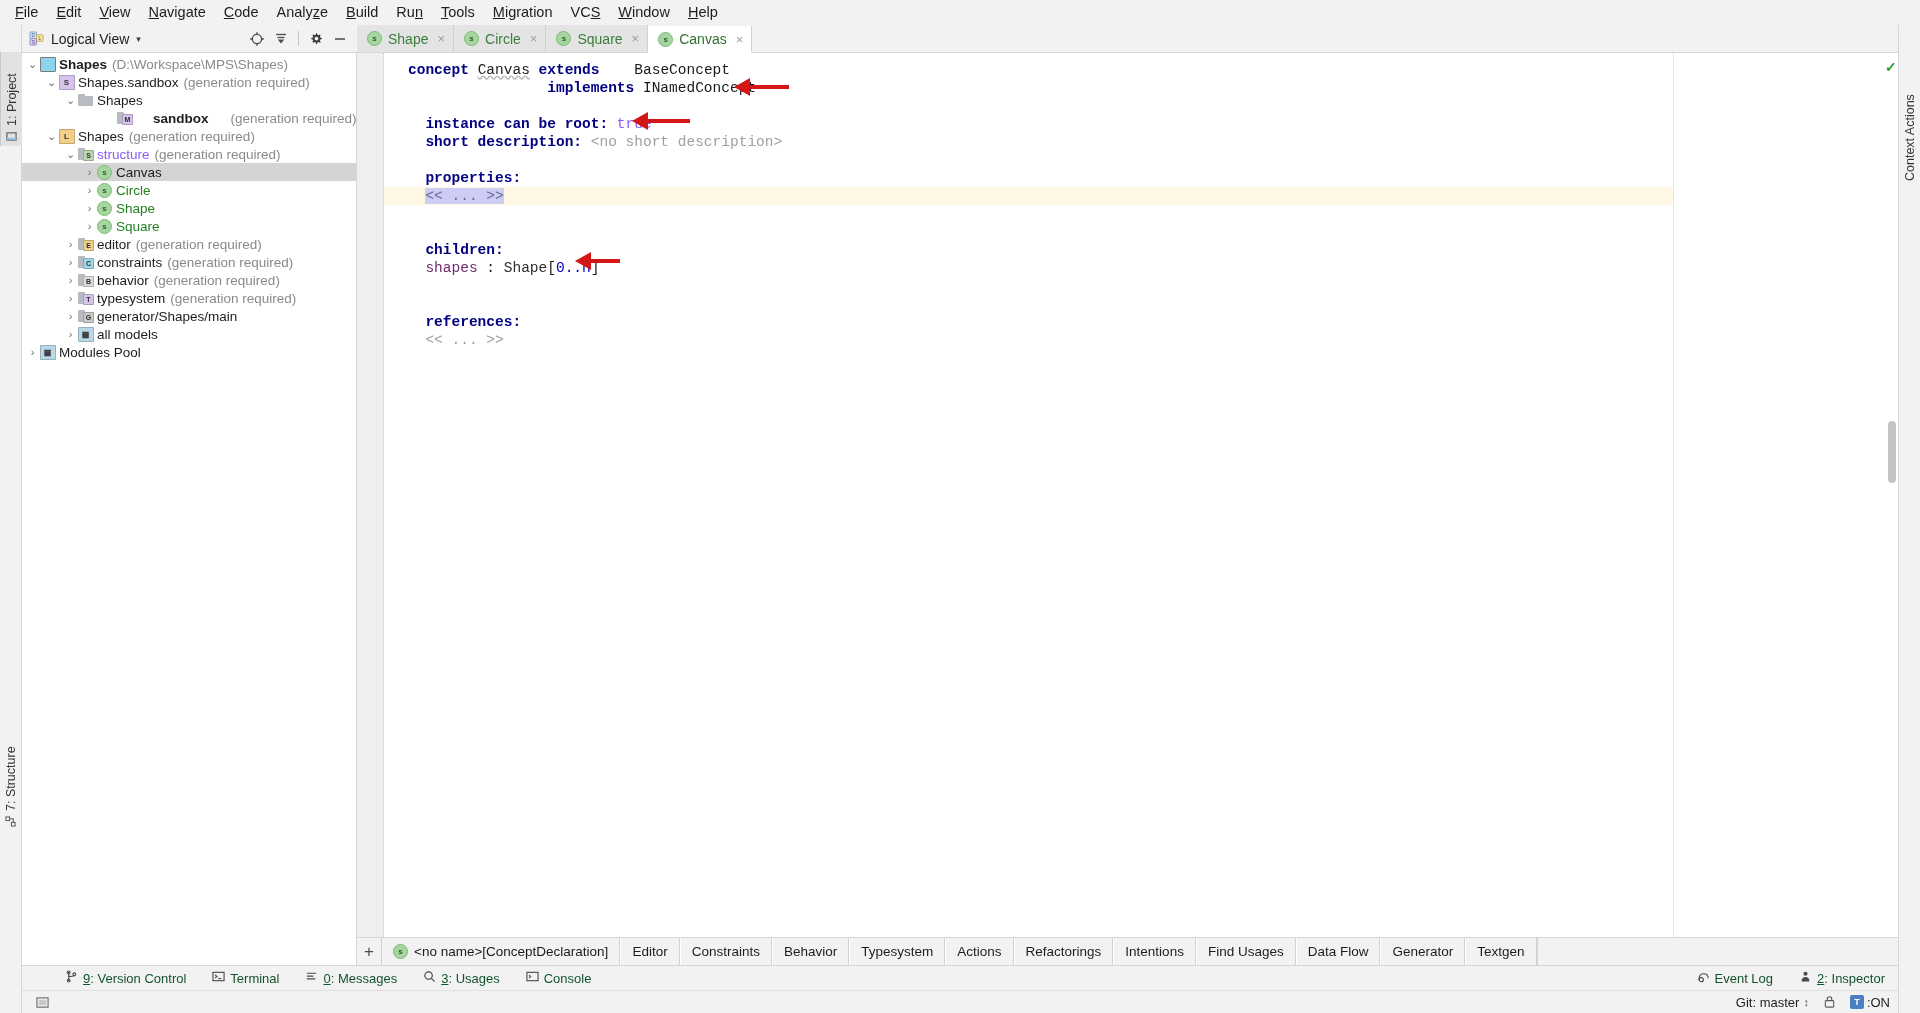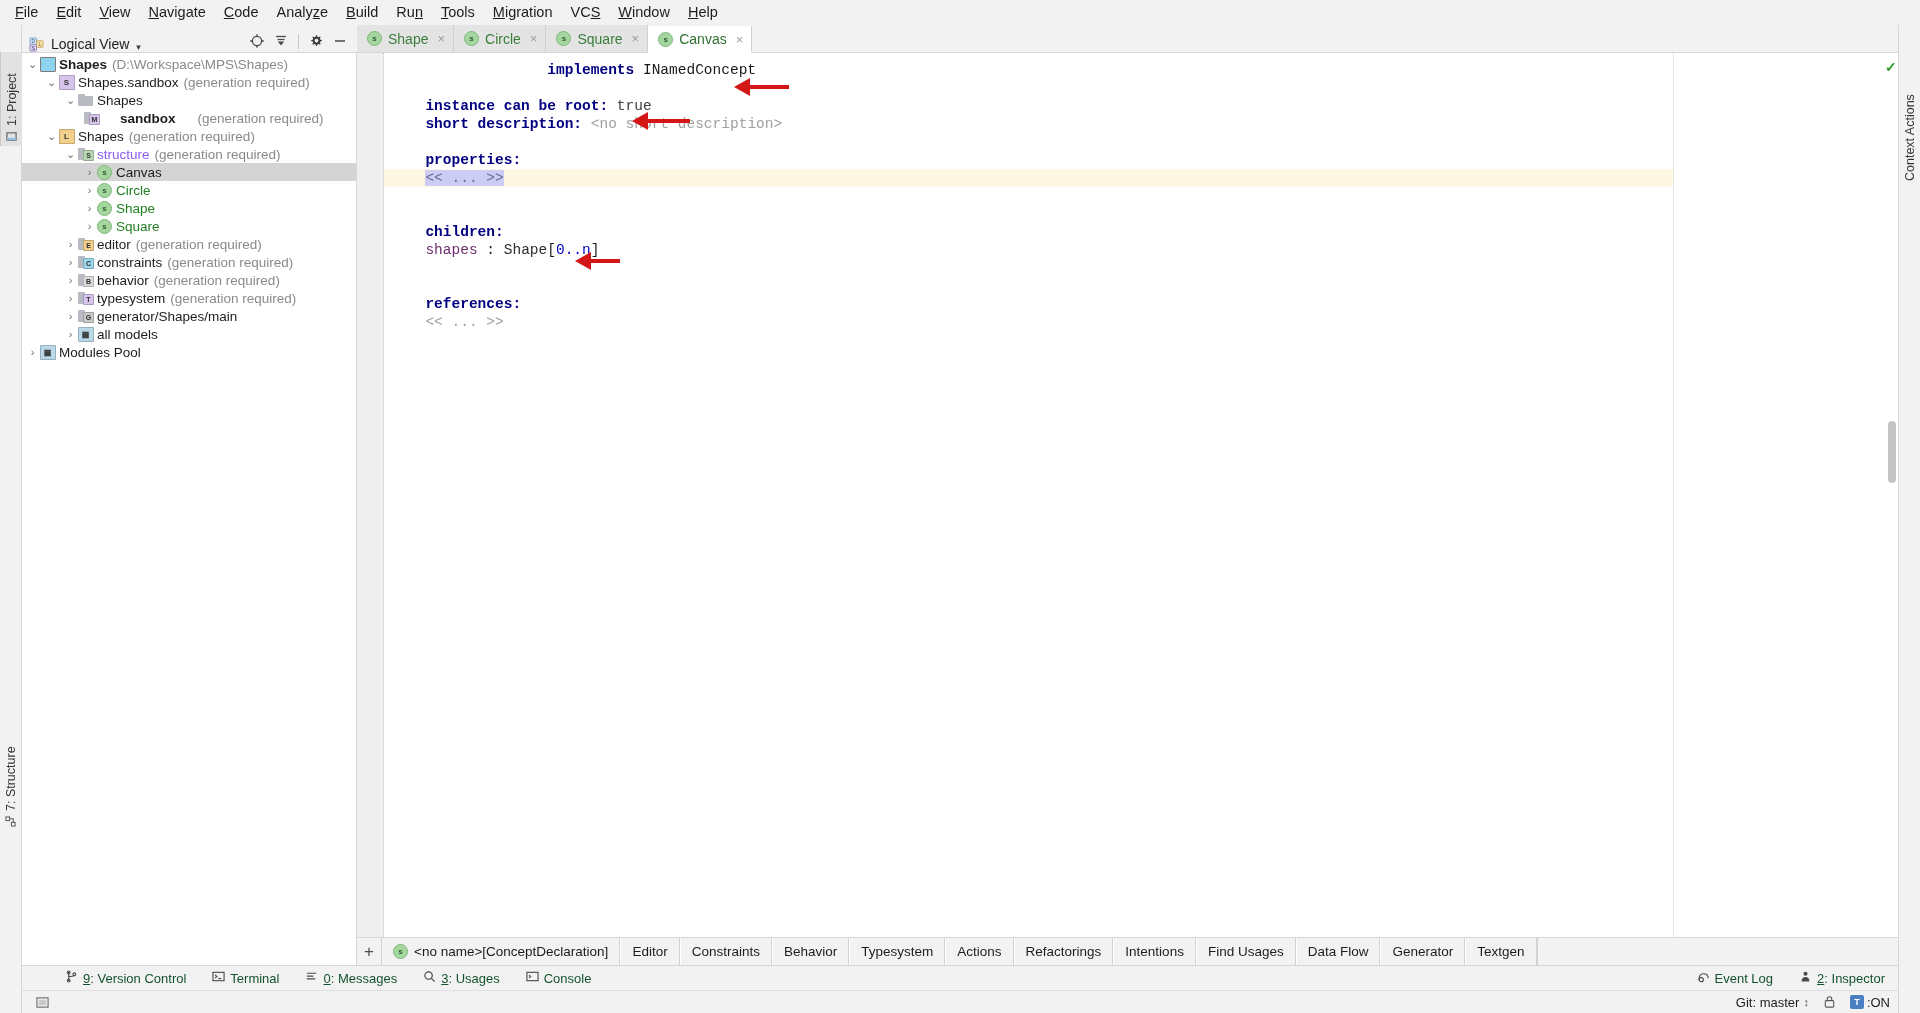--- a/index.html
+++ b/index.html
@@ -30,21 +30,21 @@
 
   
   .rightstripe{width:21px;background:#f2f2f2;border-left:1px solid #d6d6d6;position:relative;flex:none;}
   .vtab.context{top:27px;height:125px;}
 
   
   .center{flex:1 1 auto;display:flex;flex-direction:column;min-width:0;min-height:0;}
   .toprow{height:28px;display:flex;flex:none;background:#f2f2f2;}
 
   
-  .projhdr{width:335px;display:flex;align-items:flex-end;flex:none;background:#f2f2f2;border-bottom:1px solid #d6d6d6;padding-left:7px;box-sizing:border-box;}
+  .projhdr{width:335px;display:flex;align-items:center;flex:none;background:#f2f2f2;border-bottom:1px solid #d6d6d6;padding-left:7px;box-sizing:border-box;}
   .projhdr .title{font-size:14px;color:#1d1d1d;margin-left:7px;}
   .caret{font-size:9px;color:#3c3c3c;margin-left:7px;}
   .hdr-actions{margin-left:auto;display:flex;align-items:center;gap:2px;padding-right:6px;}
   .hdr-btn{width:22px;height:22px;display:flex;align-items:center;justify-content:center;cursor:default;}
   .hdr-sep{width:1px;height:15px;background:#c6c6c6;margin:0 4px;}
 
   
   .tabstrip{flex:1 1 auto;display:flex;align-items:flex-end;background:#f2f2f2;min-width:0;
             border-bottom:1px solid #d6d6d6;}
   .etab{height:27px;display:flex;align-items:center;gap:6px;padding:0 8px 0 10px;
@@ -88,21 +88,21 @@
   .editorbody{flex:1 1 auto;display:flex;min-height:0;position:relative;overflow:hidden;background:#ffffff;}
   .gutter{width:26px;flex:none;background:#efefef;border-right:1px dotted #c8c8c8;}
   .code{flex:1 1 auto;position:relative;font-family:"Liberation Mono","DejaVu Sans Mono",monospace;
         font-size:14.5px;line-height:18px;padding-top:8px;min-width:0;overflow:hidden;}
   .cline{height:18px;white-space:pre;padding-left:24px;}
   .cline.hl{background:#fdf7e3;}
   .kw{color:#000080;font-weight:bold;}
   .name{color:#1a1a1a;border-bottom:0;}
   .wavy{text-decoration:underline wavy #b9b9b9;text-decoration-skip-ink:none;}
   .ref{color:#1a1a1a;}
-  .val{color:#404040;}
+  .val{color:#8b5cf6;}
   .ph{color:#a0a0a0;}
   .sel{background:#ccccf5;color:#6a6a96;}
   .prop{color:#6b2d6b;}
   .typ{color:#2e2e2e;}
   .num{color:#0000c0;}
   .brk{color:#1a1a1a;}
 
   
   .rmargin{width:210px;flex:none;background:#ffffff;border-left:1px solid #e6e6e6;}
   .errstripe{width:14px;flex:none;background:#ffffff;position:relative;}
@@ -270,21 +270,21 @@
             <div class="trow" style="padding-left: 42px;">
               <span class="twisty">⌄</span>
               <span class="ticon">
                 <span class="folder">
                   <span class="fb"></span>
                   <span class="ft"></span>
                 </span>
               </span>
               <span class="tlabel">Shapes</span>
             </div>
-            <div class="trow" style="padding-left: 31px; gap: 17px;">
+            <div class="trow" style="padding-left: 64px; gap: 17px;">
               <span class="twisty none">&nbsp;</span>
               <span class="ticon">
                 <span class="folder">
                   <span class="fb"></span>
                   <span class="ft"></span>
                   <span class="badge" style="background:#d7c4ec;border:1px solid rgba(0,0,0,.2)">M</span>
                 </span>
               </span>
               <span class="tlabel b">sandbox</span>
               <span class="tsub">(generation required)</span>
@@ -410,20 +410,21 @@
                 <span class="sq" style="background: rgb(185, 216, 232); border: 1px solid rgba(0, 0, 0, 0.18);">▦</span>
               </span>
               <span class="tlabel">Modules Pool</span>
             </div>
           </div>
 
         <div class="editorwrap">
           <div class="editorbody">
             <div class="gutter"></div>
             <div class="code" id="code">
+                <div class="cline"><span class="kw">concept</span><span class=""> </span><span class="name wavy">Canvas</span><span class=""> </span><span class="kw">extends</span><span class="">    </span><span class="ref">BaseConcept</span></div>
                 <div class="cline"><span class="">                </span><span class="kw">implements</span><span class=""> </span><span class="ref">INamedConcept</span></div>
                 <div class="cline">&nbsp;</div>
                 <div class="cline"><span class="">  </span><span class="kw">instance can be root:</span><span class=""> </span><span class="val">true</span></div>
                 <div class="cline"><span class="">  </span><span class="kw">short description:</span><span class=""> </span><span class="ph">&lt;no short description&gt;</span></div>
                 <div class="cline">&nbsp;</div>
                 <div class="cline"><span class="">  </span><span class="kw">properties:</span></div>
                 <div class="cline hl"><span class="">  </span><span class="sel">&lt;&lt; ... &gt;&gt;</span></div>
                 <div class="cline">&nbsp;</div>
                 <div class="cline">&nbsp;</div>
                 <div class="cline"><span class="">  </span><span class="kw">children:</span></div>

